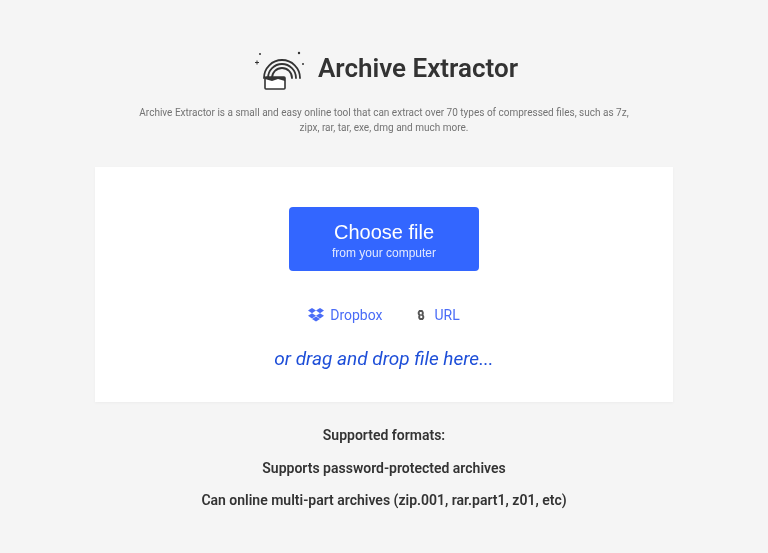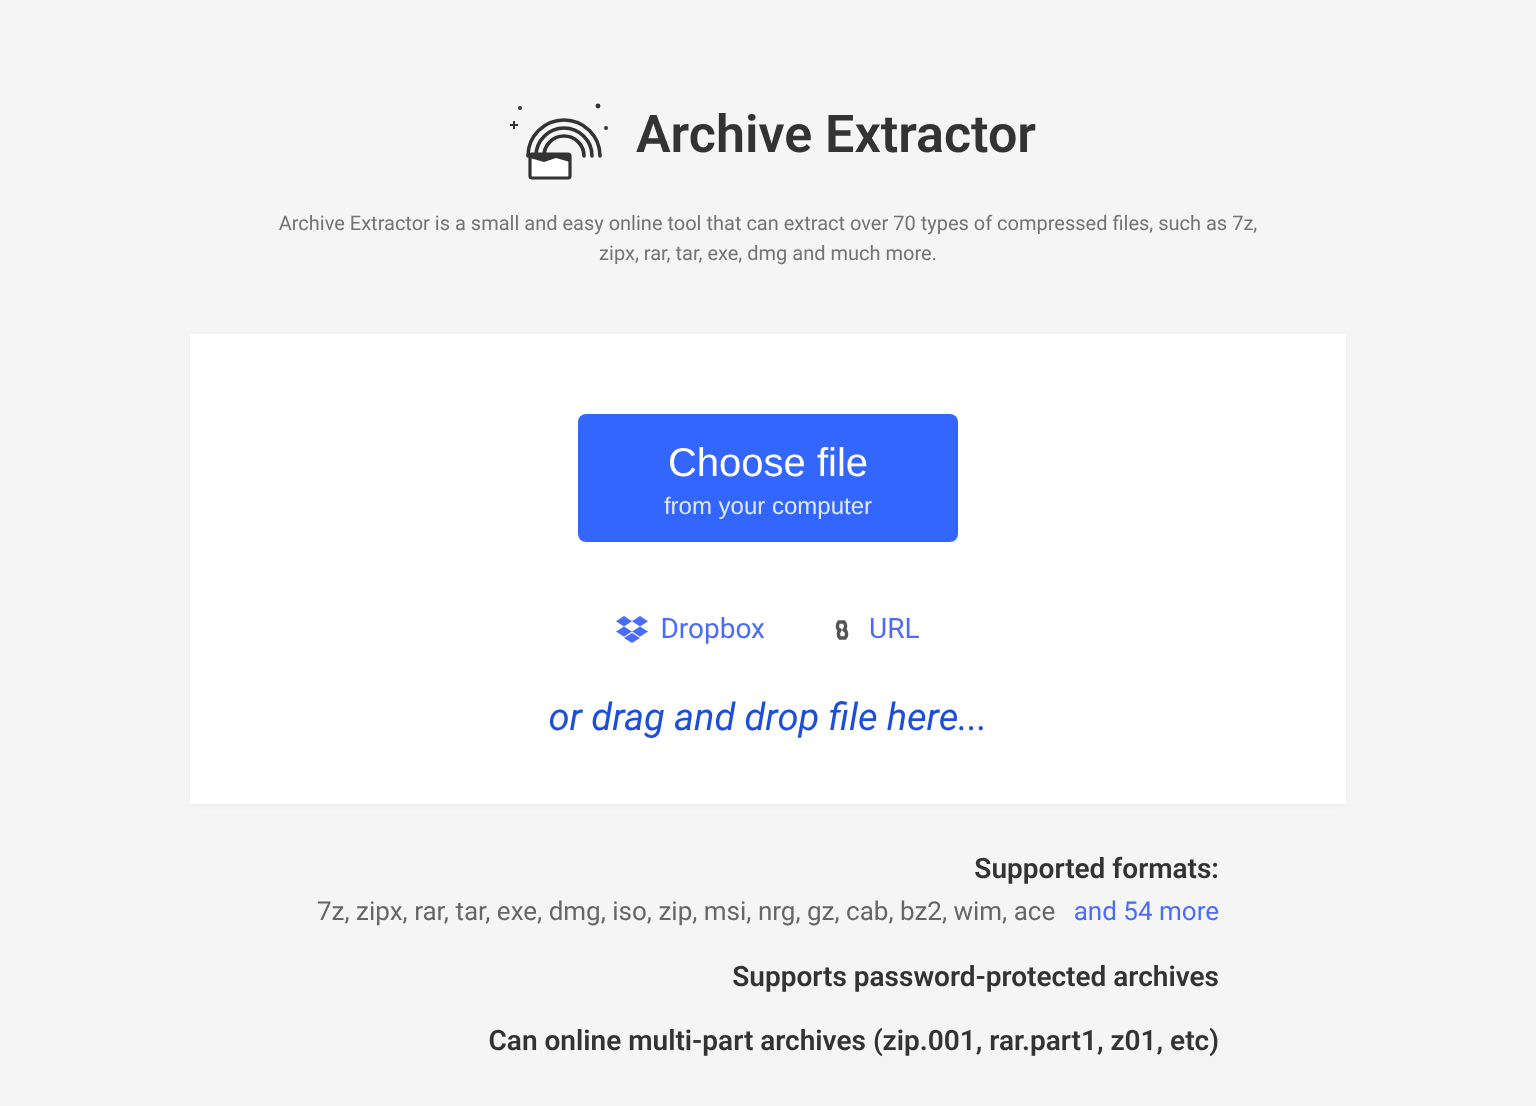--- a/index.html
+++ b/index.html
@@ -83,21 +83,21 @@
     cursor: pointer;
     text-decoration: none;
   }
   .hint {
     color: #1d4ed8;
     font-style: italic;
     font-size: 19px;
   }
   .footer {
     margin-top: 22px;
-    text-align: right;
+    text-align: center;
     font-size: 13px;
     color: #555;
     line-height: 1.6;
   }
   .footer .heading {
     font-weight: 600;
     color: #333;
     font-size: 14px;
   }
   .formats-list { color: #666; }
@@ -176,21 +176,17 @@
         </span>
         <span>URL</span>
       </a>
     </div>
 
     <div class="hint">or drag and drop file here...</div>
   </div>
 
   <div class="footer">
     <div class="heading">Supported formats:</div>
-    <div>
-      <span class="formats-list">7z, zipx, rar, tar, exe, dmg, iso, zip, msi, nrg, gz, cab, bz2, wim, ace</span>
-      <span class="more-link">and 54 more</span>
-    </div>
     <div class="footer-line">Supports password-protected archives</div>
     <div class="footer-line">Can online multi-part archives (zip.001, rar.part1, z01, etc)</div>
   </div>
 
 </div>
 
 </body></html>

